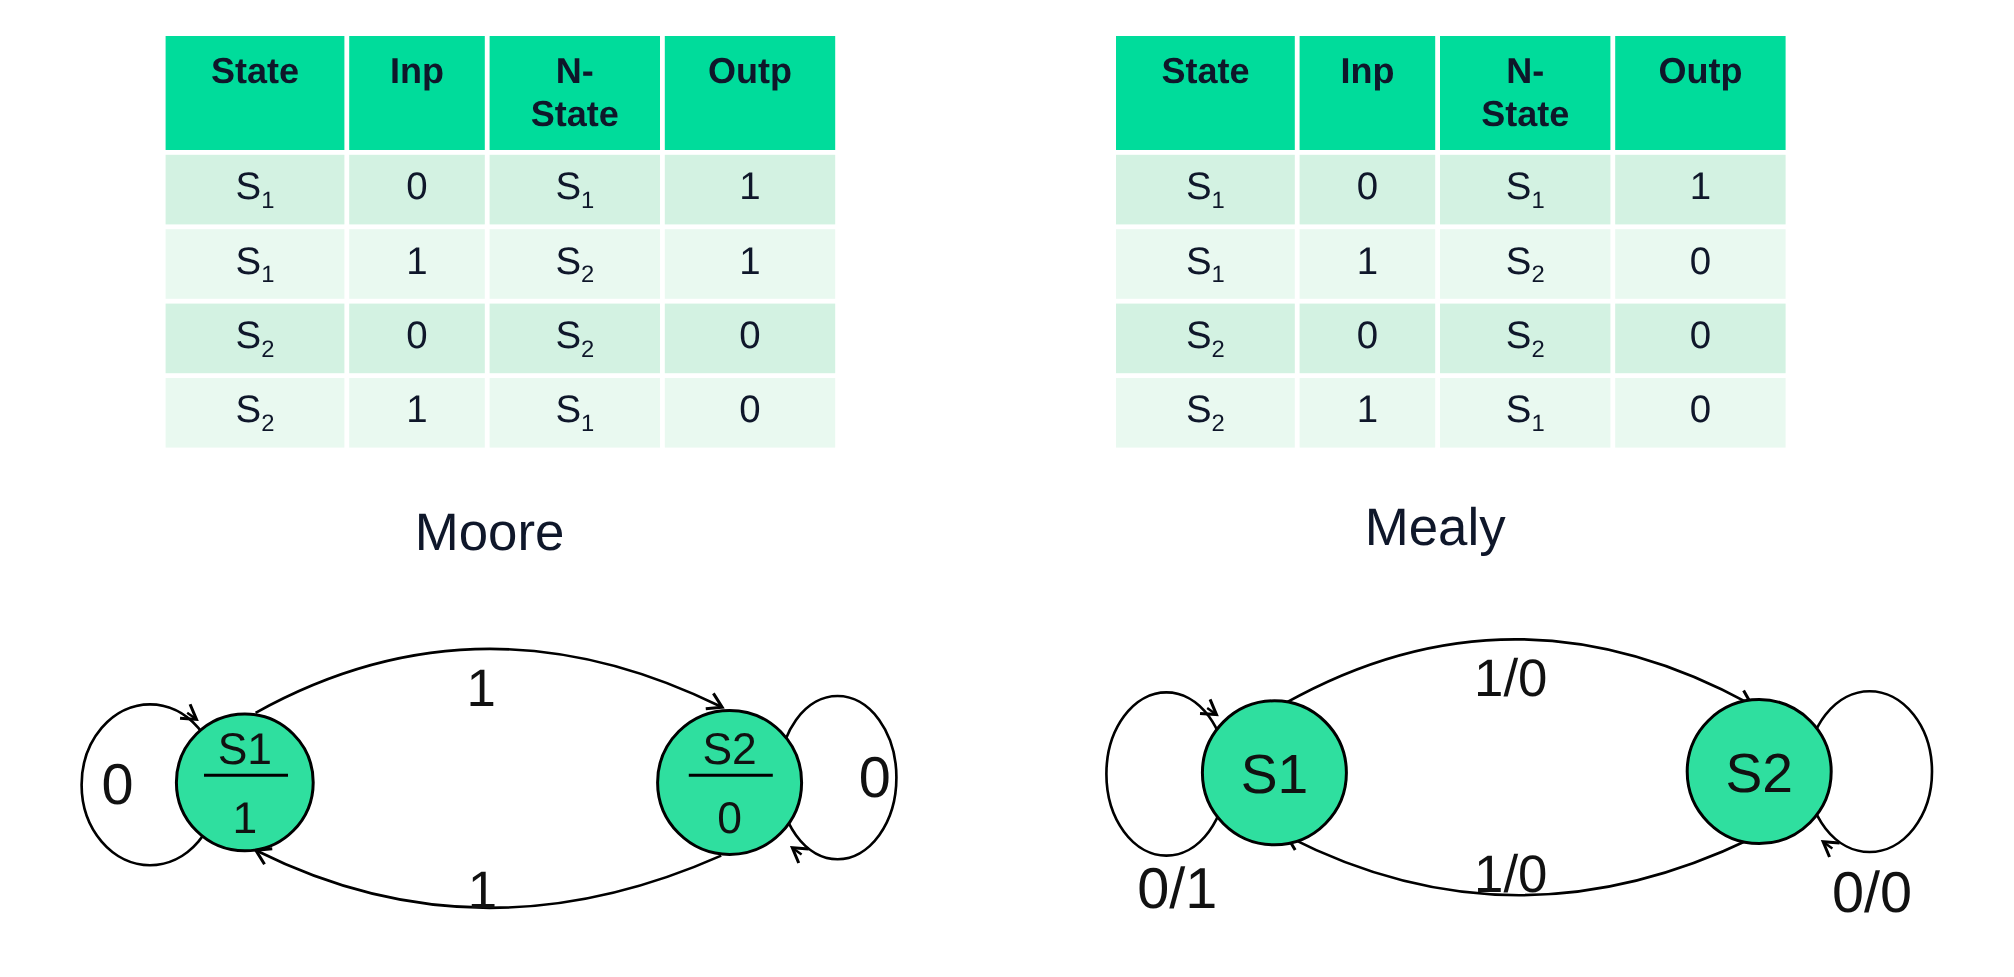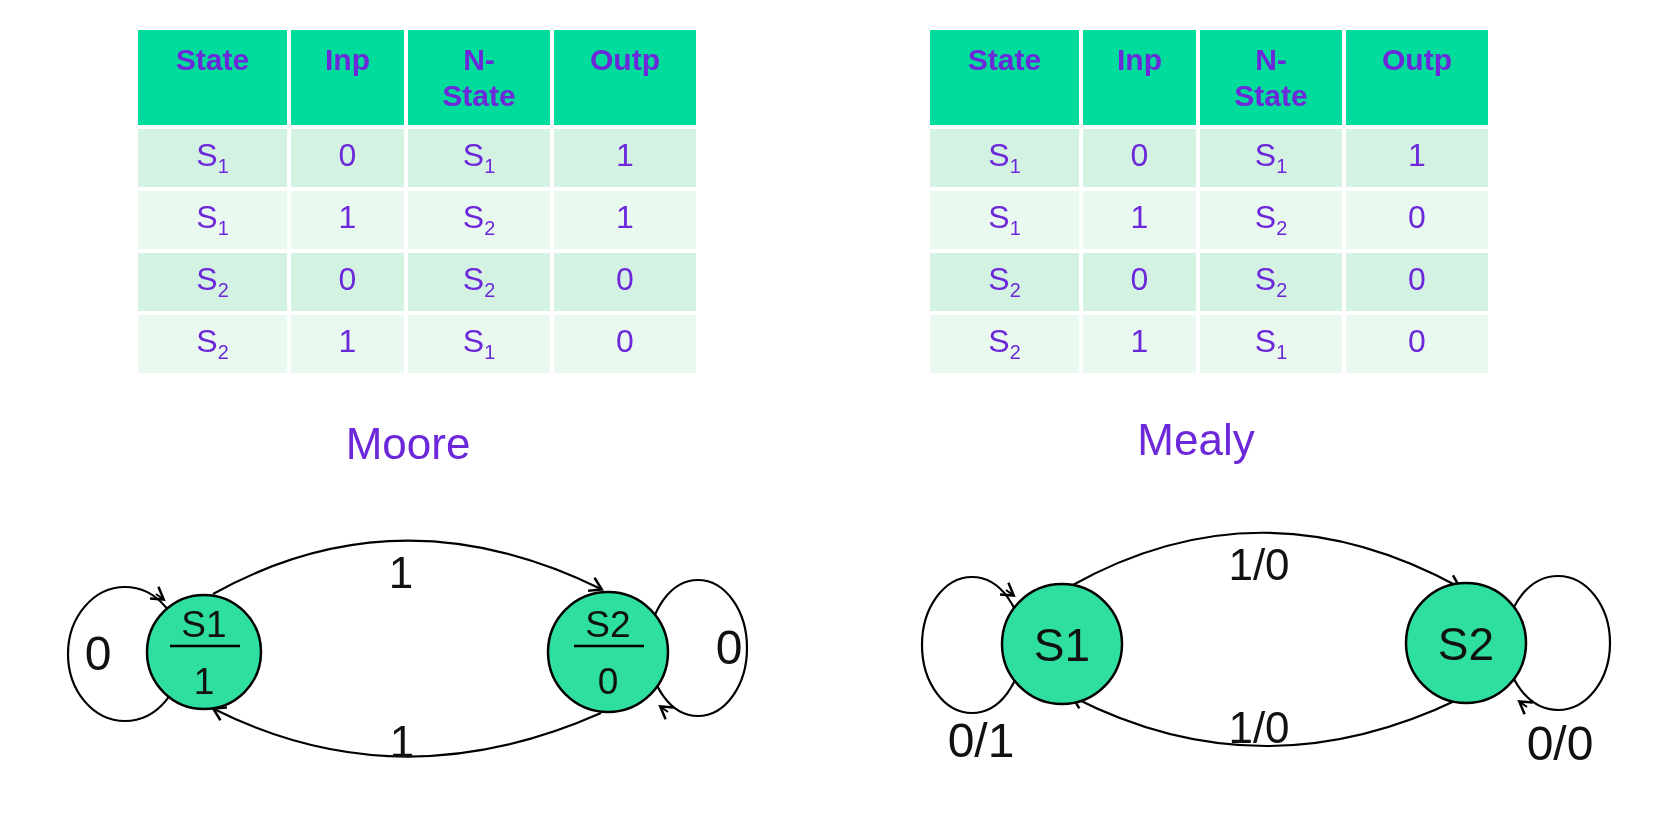--- a/index.html
+++ b/index.html
@@ -1,17 +1,17 @@
 <!DOCTYPE html>
 <html><head>
 <meta charset="utf-8">
 <style>
   html,body{margin:0;padding:0;background:#fff;}
   .canvas{position:relative;width:1678px;height:814px;background:#ffffff;overflow:hidden;
-          font-family:"Liberation Sans",sans-serif;color:#6d28d9;}
+          font-family:"Liberation Sans",sans-serif;color:#0f172a;}
   table.fsm{position:absolute;border-collapse:separate;border-spacing:4px;table-layout:fixed;}
   table.fsm th{background:#00dc9b;font-weight:bold;font-size:30px;text-align:center;
                vertical-align:top;padding:12px 0 0 0;height:83px;white-space:pre-line;line-height:1.2;}
   table.fsm td{font-size:32px;text-align:center;height:58px;padding:0;}
   table.fsm tr.odd td{background:#d3f2e2;}
   table.fsm tr.even td{background:#e9f9f0;}
   table.fsm col.c1{width:149px;} table.fsm col.c2{width:113px;}
   table.fsm col.c3{width:142px;} table.fsm col.c4{width:142px;}
   sub.sb{font-size:62%;}
   .caption{position:absolute;width:300px;font-size:44px;text-align:center;}

